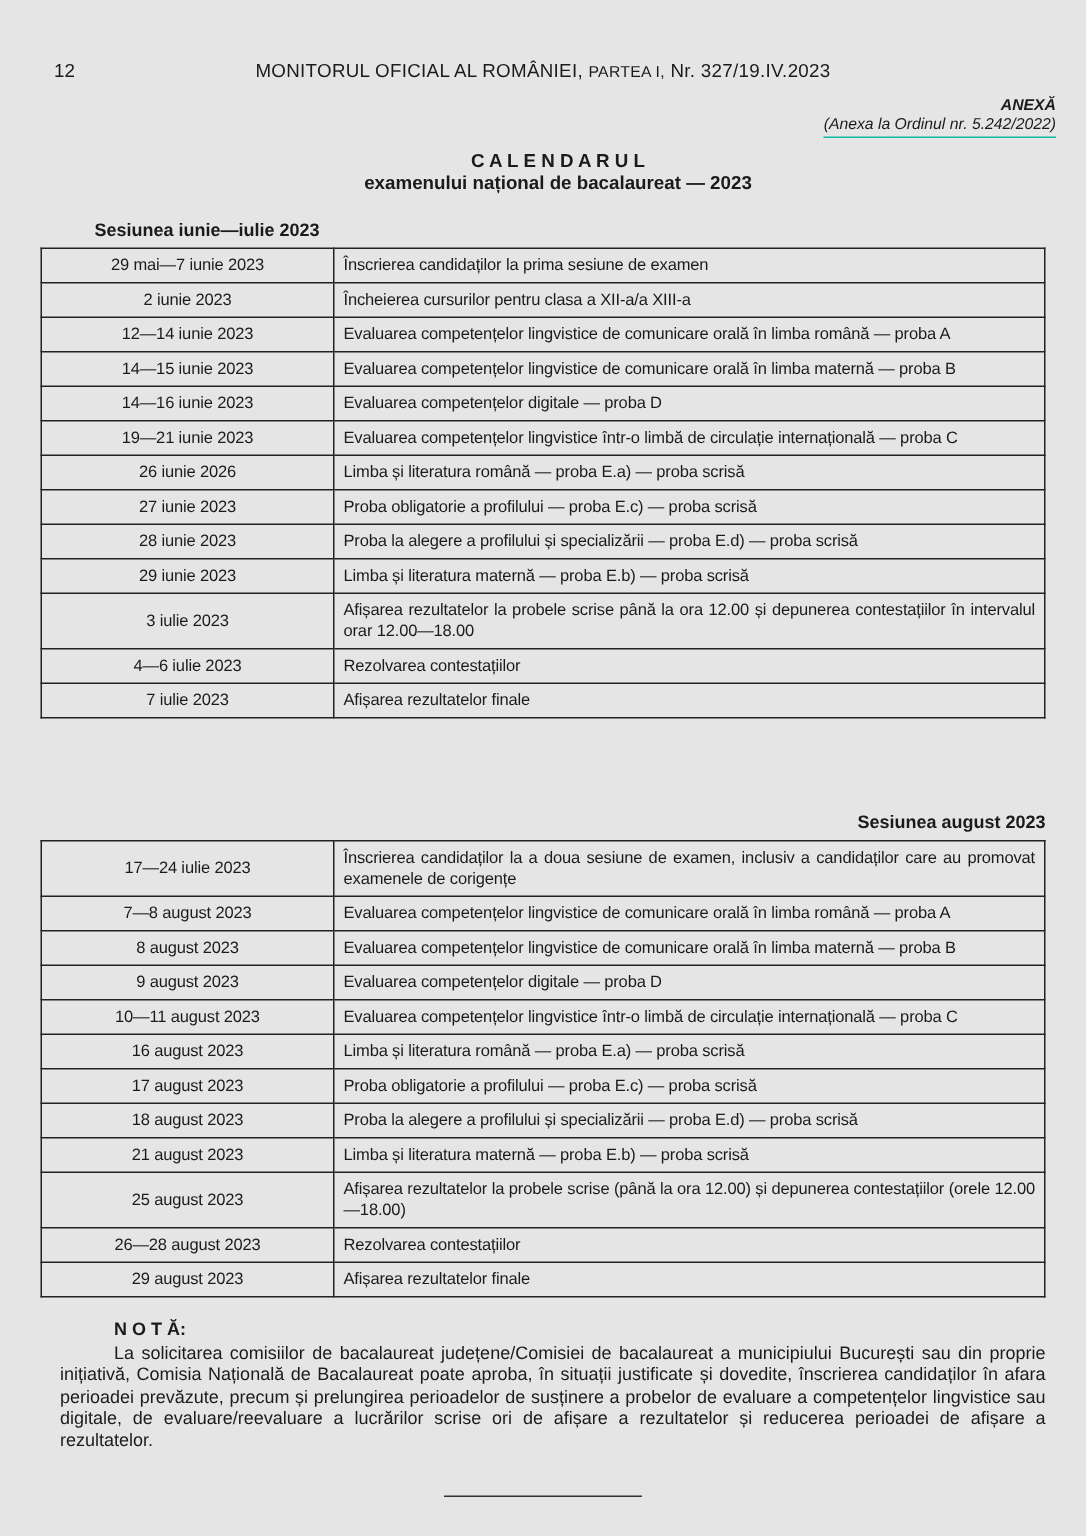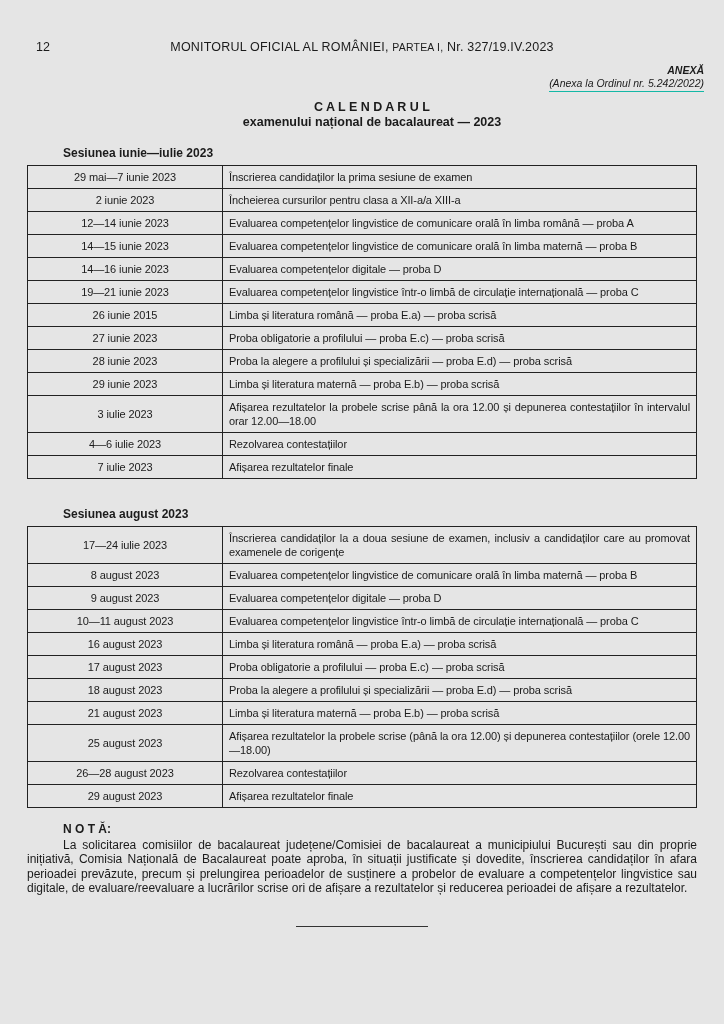--- a/index.html
+++ b/index.html
@@ -41,23 +41,23 @@
   table.calendar {
     width: 100%; border-collapse: collapse; table-layout: fixed;
   }
   table.calendar td {
     border: 1px solid #222;
     font-size: 11px; line-height: 14px; letter-spacing: -0.1px;
     padding: 4px 6px; vertical-align: middle;
   }
   td.date { width: 195px; text-align: center; }
   td.activity { text-align: justify; padding-left: 8px; padding-right: 5px; }
-  .second-session { margin-top: 28px; }
-  
-  .note { margin-top: 14px; font-size: 12px; line-height: 14.5px; }
+  .second-session { margin-top: 62px; text-align: right; }
+  
+  .note { margin-top: 14px; font-size: 12px; line-height: 14.5px; margin-left: 13px; }
   .note-label { font-weight: bold; margin-left: 36px; margin-bottom: 1px; }
   .note-text { text-align: justify; text-indent: 36px; }
   
   .end-rule { width: 132px; margin: 30px auto 0 auto; border-top: 1.5px solid #333; }
 </style>
 </head>
 <body>
 
 <div class="page">
 
@@ -114,21 +114,21 @@
             <td class="date">14—16 iunie 2023</td>
             <td class="activity">Evaluarea competențelor digitale — proba D</td>
           </tr>
 
           <tr>
             <td class="date">19—21 iunie 2023</td>
             <td class="activity">Evaluarea competențelor lingvistice într-o limbă de circulație internațională — proba C</td>
           </tr>
 
           <tr>
-            <td class="date">26 iunie 2015</td>
+            <td class="date">26 iunie 2026</td>
             <td class="activity">Limba și literatura română — proba E.a) — proba scrisă</td>
           </tr>
 
           <tr>
             <td class="date">27 iunie 2023</td>
             <td class="activity">Proba obligatorie a profilului — proba E.c) — proba scrisă</td>
           </tr>
 
           <tr>
             <td class="date">28 iunie 2023</td>
@@ -164,20 +164,24 @@
           <col style="width:195px">
           <col>
         </colgroup>
       <tbody>
 
           <tr>
             <td class="date">17—24 iulie 2023</td>
             <td class="activity">Înscrierea candidaților la a doua sesiune de examen, inclusiv a candidaților care au promovat examenele de corigențe</td>
           </tr>
 
+          <tr>
+            <td class="date">7—8 august 2023</td>
+            <td class="activity">Evaluarea competențelor lingvistice de comunicare orală în limba română — proba A</td>
+          </tr>
 
           <tr>
             <td class="date">8 august 2023</td>
             <td class="activity">Evaluarea competențelor lingvistice de comunicare orală în limba maternă — proba B</td>
           </tr>
 
           <tr>
             <td class="date">9 august 2023</td>
             <td class="activity">Evaluarea competențelor digitale — proba D</td>
           </tr>

